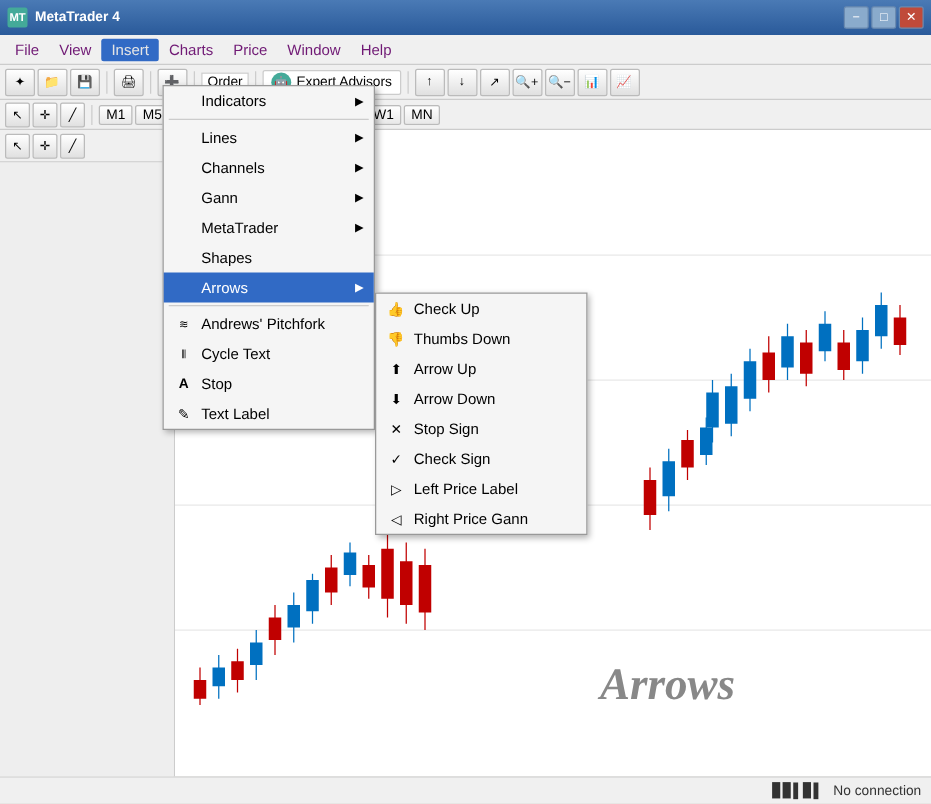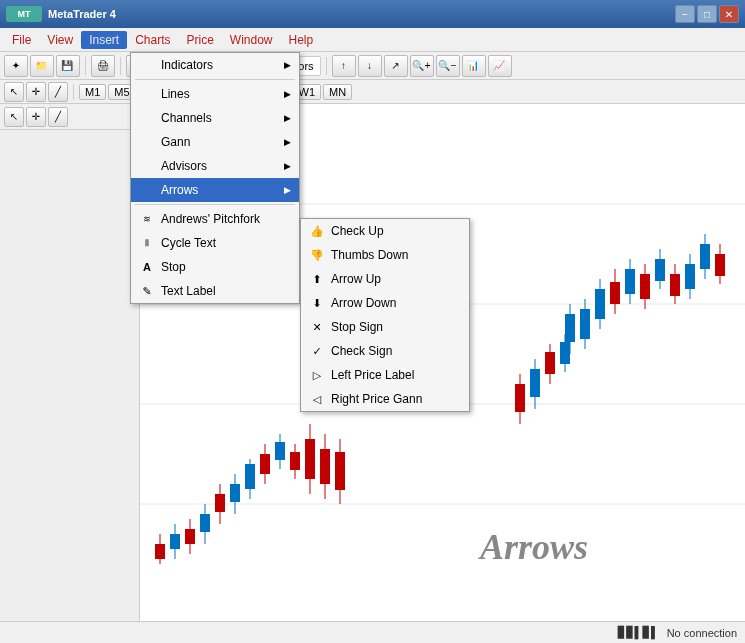--- a/index.html
+++ b/index.html
@@ -23,21 +23,21 @@
       color: white;
     }
     .title-bar-left {
       display: flex;
       align-items: center;
       gap: 6px;
       font-size: 11px;
       font-weight: bold;
     }
     .title-icon {
-      width: 36px;
+      width: 16px;
       height: 16px;
       background: #4a9;
       border-radius: 2px;
       display: flex;
       align-items: center;
       justify-content: center;
       font-size: 9px;
       color: white;
     }
     .title-bar-controls {
@@ -66,21 +66,21 @@
       border-bottom: 1px solid #ccc;
       display: flex;
       align-items: center;
       padding: 0 4px;
     }
     .menu-item {
       padding: 2px 8px;
       cursor: pointer;
       border-radius: 2px;
       font-size: 12px;
-      color: #b91c1c;
+      color: #701a75;
     }
     .menu-item:hover, .menu-item.active {
       background: #316ac5;
       color: white;
     }
     .menu-item.active {
       background: #316ac5;
       color: #e5e5e5;
     }
 
@@ -202,21 +202,21 @@
     }
     .status-right {
       display: flex;
       align-items: center;
       gap: 8px;
     }
 
     
     .menu-overlay {
       position: absolute;
-      top: 0;
+      top: 16px;
       left: 0;
       width: 745px;
       height: 568px;
       pointer-events: none;
       z-index: 100;
     }
 
     
     .dropdown-menu {
       position: absolute;
@@ -505,22 +505,26 @@
       <span>Channels</span>
       <span class="arrow-indicator">▶</span>
     </div>
     <div class="dropdown-menu-item">
       <span class="item-icon"></span>
       <span>Gann</span>
       <span class="arrow-indicator">▶</span>
     </div>
     <div class="dropdown-menu-item">
       <span class="item-icon"></span>
-      <span>Advisors</span>
+      <span>MetaTrader</span>
       <span class="arrow-indicator">▶</span>
+    </div>
+    <div class="dropdown-menu-item">
+      <span class="item-icon"></span>
+      <span>Shapes</span>
     </div>
     <div class="dropdown-menu-item highlighted">
       <span class="item-icon"></span>
       <span>Arrows</span>
       <span class="arrow-indicator">▶</span>
     </div>
     <div class="menu-separator"></div>
     <div class="dropdown-menu-item">
       <span class="item-icon" style="font-size:9px;">≋</span>
       <span>Andrews' Pitchfork</span>

